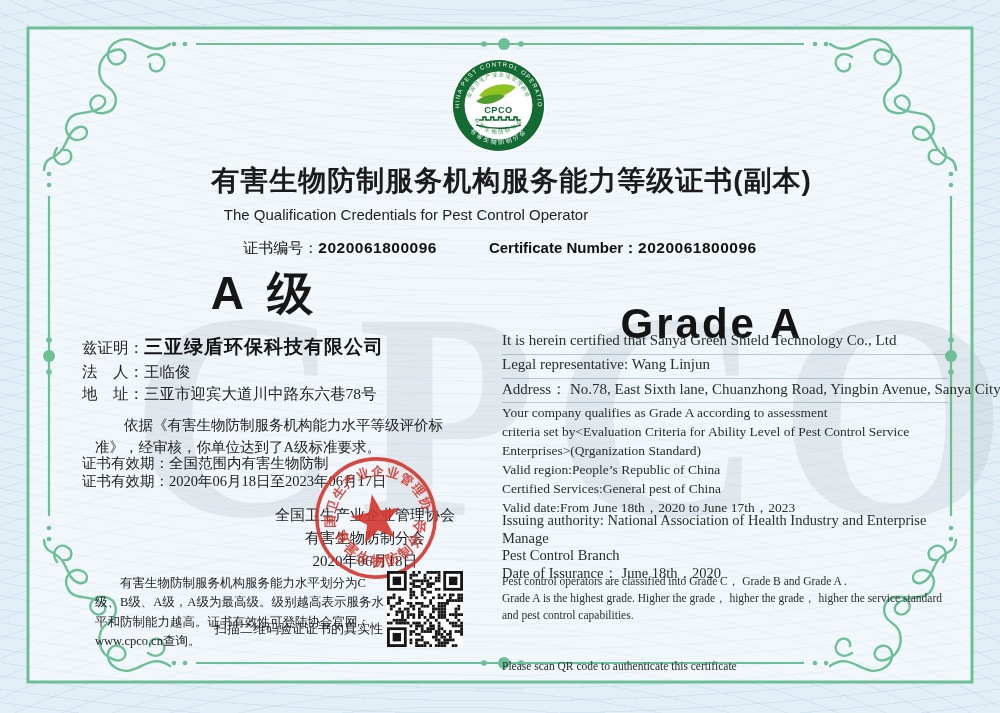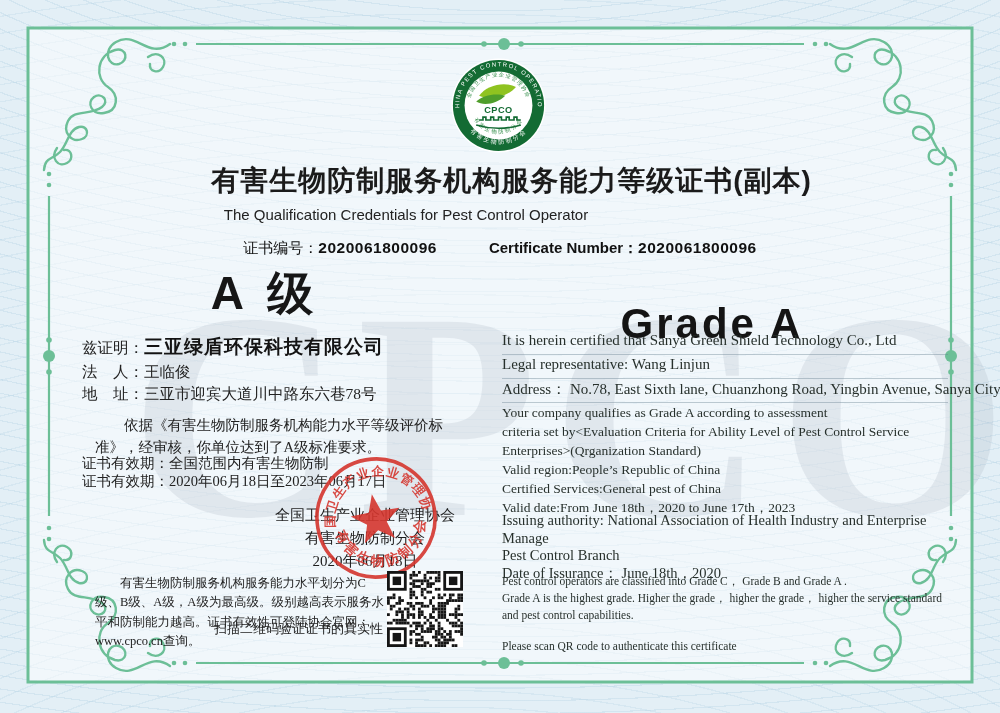--- a/index.html
+++ b/index.html
@@ -57,21 +57,21 @@
   
   .grade-en { position:absolute; left:502px; top:268px; width:420px; text-align:center;
     font-family:"Liberation Sans",sans-serif; font-weight:600; font-size:42px;
     color:#141414; letter-spacing:3px;margin-top:32px; }
   .rrow { position:absolute; left:502px; width:446px; height:23px; font-size:15px; color:#27302c;
     border-bottom:1px solid rgba(105,130,145,.4); white-space:nowrap; }
   .rblock { position:absolute; left:502px; width:450px; color:#27302c; white-space:pre-line; }
   .qualify { top:403px; font-size:13.5px; line-height:19px; }
   .issuing { top:512px; font-size:14.5px; line-height:17.5px; }
   .classify { top:573px; font-size:11.5px; line-height:17px; }
-  .scan-en { top:640px; font-size:11.5px; }
+  .scan-en { top:660px; font-size:11.5px; }
 </style>
 </head>
 <body>
 
 <div class="page">
 
   <div class="inner-sheet"></div>
 
   <div class="watermark">CPCO</div>
 

